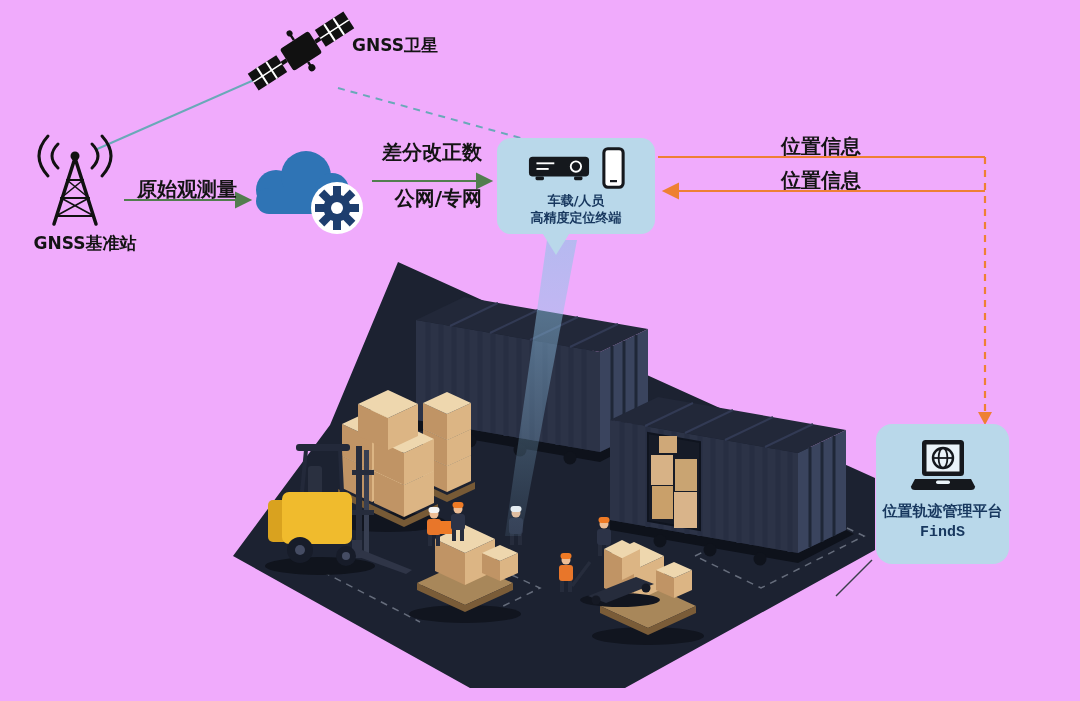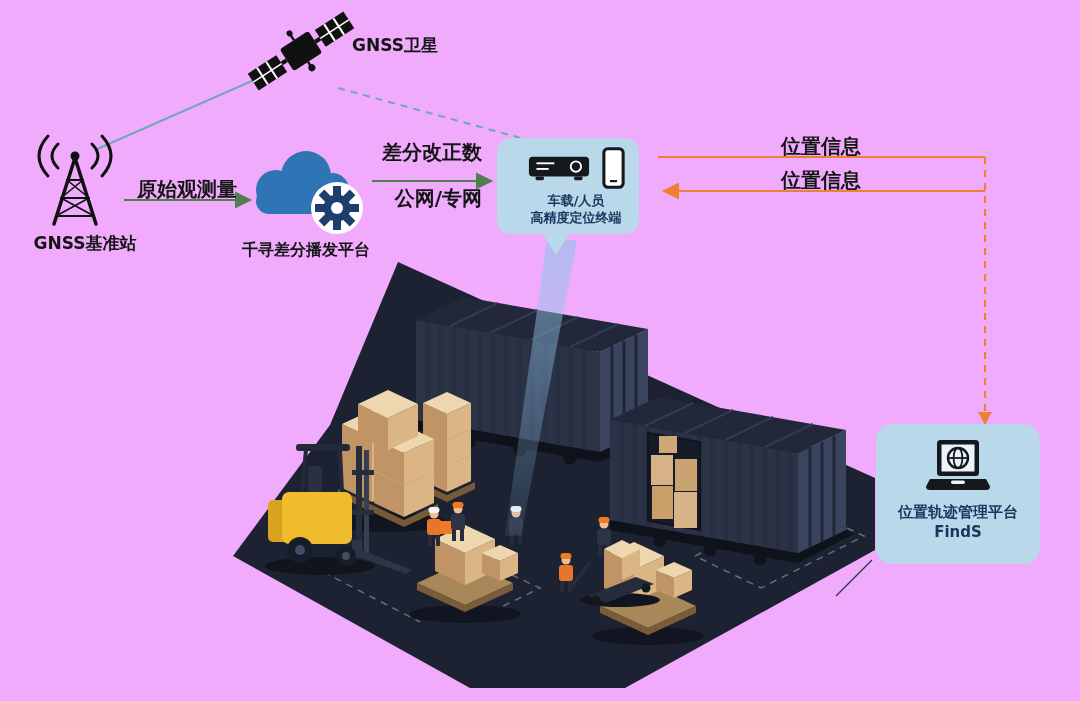--- a/index.html
+++ b/index.html
@@ -11,26 +11,26 @@
           font-family:"DejaVu Sans","Liberation Sans",sans-serif;color:var(--ink);}
   .abs{position:absolute;}
   svg{display:block;}
   #art{position:absolute;left:0;top:0;z-index:1;}
   .ov{z-index:2;}
   .node-label{font-size:17px;font-weight:700;color:var(--ink);white-space:nowrap;}
   .edge-label{font-size:20px;font-weight:600;color:var(--ink);text-align:center;white-space:nowrap;}
   .center{text-align:center;}
   .panel{background:var(--panel-bg);border-radius:14px;display:flex;flex-direction:column;align-items:center;}
   .panel-caption{color:var(--panel-text);font-weight:700;text-align:center;line-height:1.3;}
-  .terminal{left:497px;top:138px;width:126px;height:96px;padding-left:16px;}
+  .terminal{left:497px;top:138px;width:158px;height:96px;}
   .terminal::after{content:"";position:absolute;left:44px;bottom:-21px;width:0;height:0;
     border-left:15px solid transparent;border-right:15px solid transparent;border-top:24px solid var(--panel-bg);}
   .terminal .icon-row{display:flex;align-items:center;gap:12px;margin-top:9px;}
   .terminal .panel-caption{font-size:13px;margin-top:4px;}
-  .finds{left:876px;top:424px;width:164px;height:140px;border-radius:16px;}
+  .finds{left:876px;top:424px;width:133px;height:140px;border-radius:16px;font-family:Liberation Mono, monospace;}
   .finds .panel-caption{font-size:15px;margin-top:8px;}
   .cloud-caption{left:236px;top:238px;width:140px;line-height:1.45;font-size:16px;font-weight:700;}
   .st-teal{stroke:var(--teal);stroke-width:2;fill:none;}
   .st-green{stroke:var(--green);stroke-width:2.2;fill:none;}
   .st-orange{stroke:var(--orange);stroke-width:2.2;fill:none;}
   .dashed{stroke-dasharray:7 6;}
   .grid{stroke:#78808f;stroke-width:1.5;fill:none;stroke-dasharray:7 6;opacity:.8;}
 </style>
 </head>
 <body>
@@ -287,21 +287,20 @@
           <rect x="-4" y="-22" width="8" height="10" transform="rotate(225)"></rect>
           <rect x="-4" y="-22" width="8" height="10" transform="rotate(270)"></rect>
           <rect x="-4" y="-22" width="8" height="10" transform="rotate(315)"></rect>
           <circle r="13.5"></circle>
         </g>
         <circle r="6" fill="#fff"></circle>
       </g>
     </svg>
   </div>
   <div class="abs ov cloud-caption center">
-    <div>千寻差分播发平台</div>
   </div>
 
   <div class="abs ov edge-label" style="left:137px;top:176px;width:100px;">原始观测量</div>
   <div class="abs ov edge-label" style="left:382px;top:139px;width:100px;">差分改正数</div>
   <div class="abs ov edge-label" style="left:382px;top:185px;width:100px;text-align:right;">公网/专网</div>
   <div class="abs ov edge-label" style="left:773px;top:133px;width:96px;">位置信息</div>
   <div class="abs ov edge-label" style="left:773px;top:167px;width:96px;">位置信息</div>
 
   <div class="abs ov panel terminal">
     <div class="icon-row">

